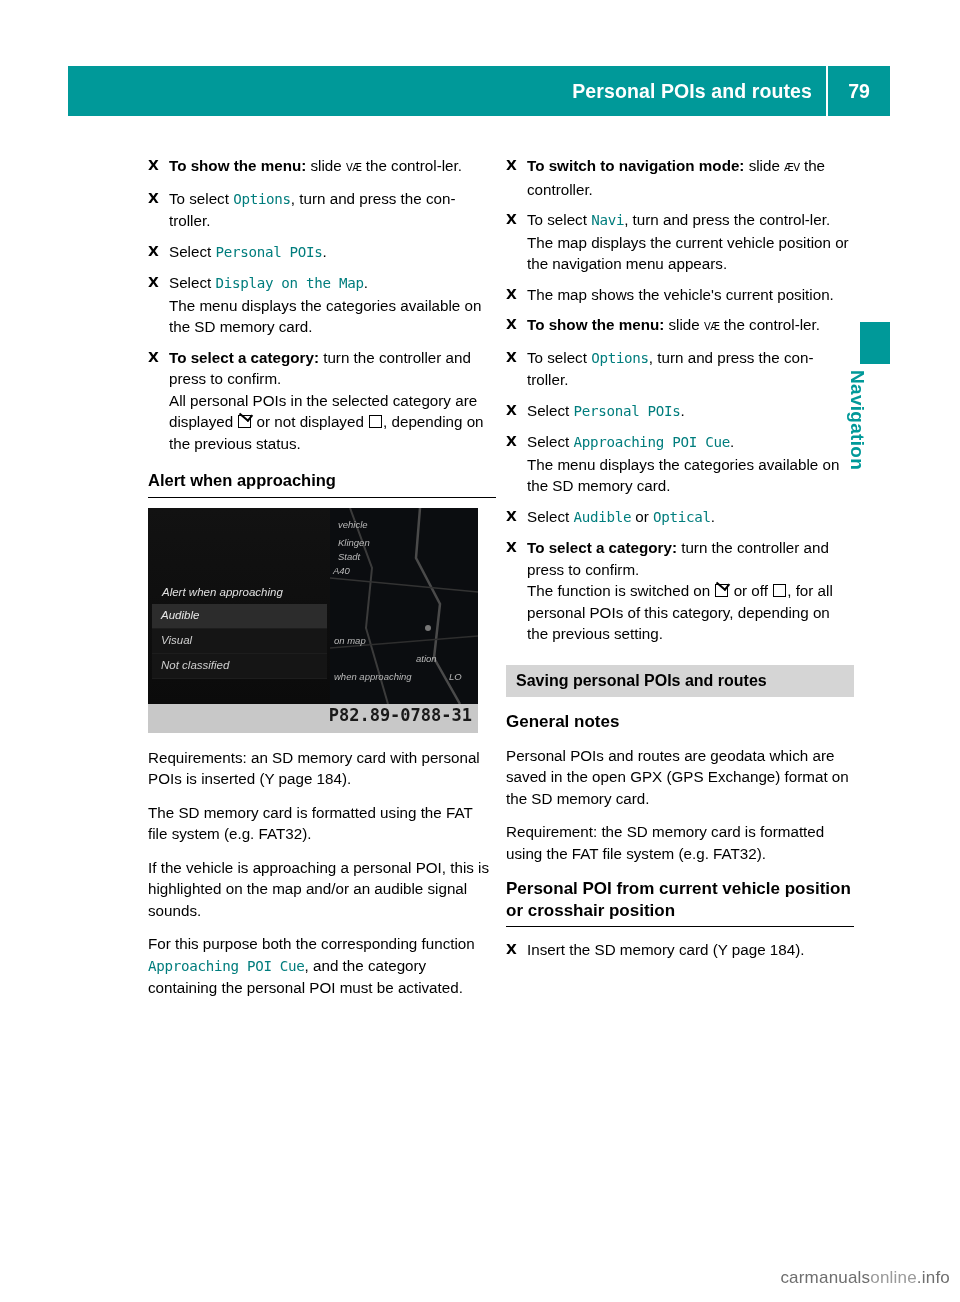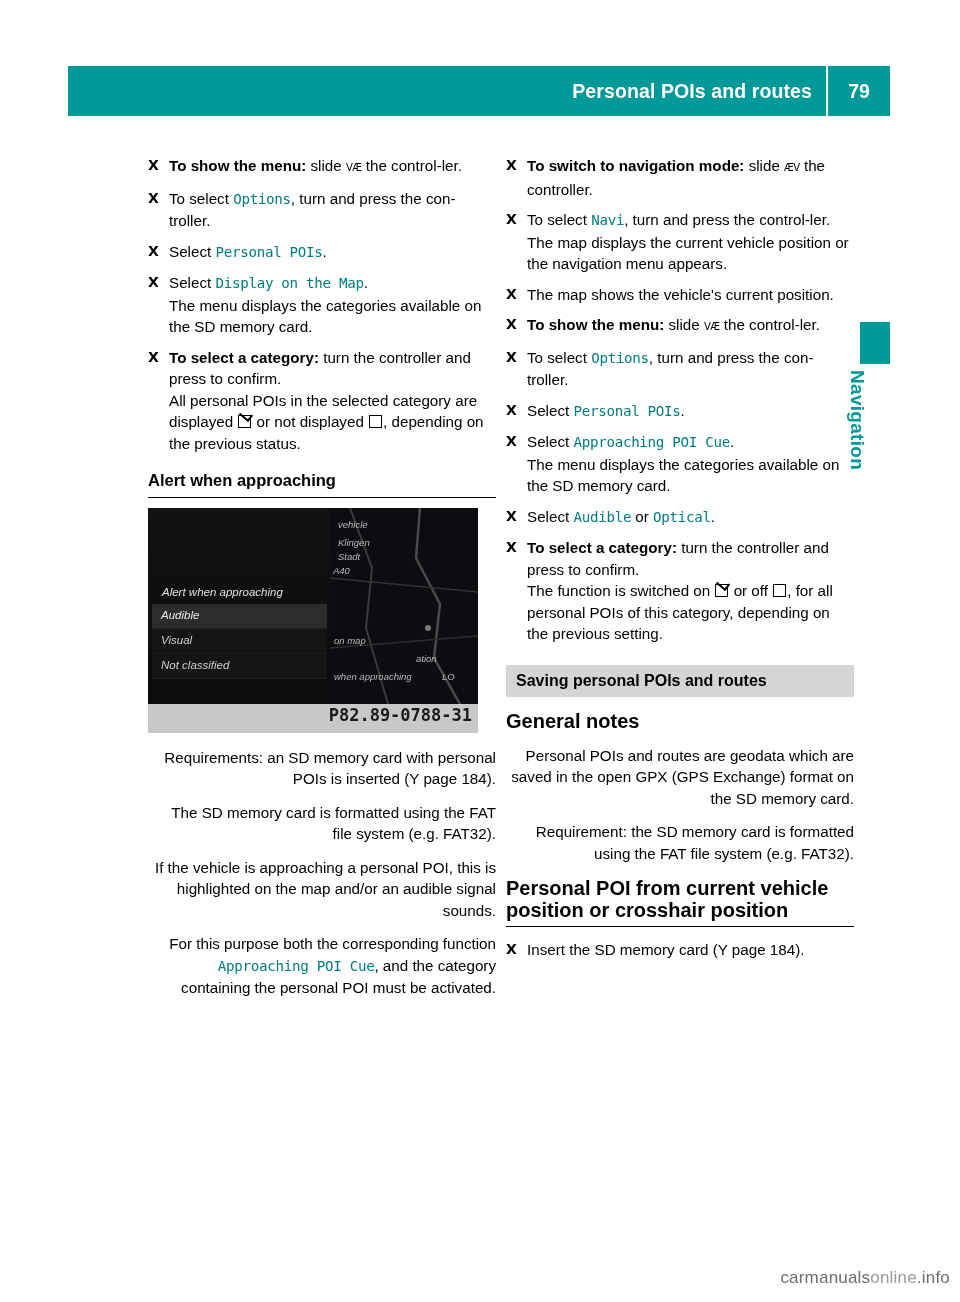--- a/index.html
+++ b/index.html
@@ -83,21 +83,20 @@
     width: 348px;
     font-size: 15.2px;
     line-height: 21.5px;
   }
   .col-left { left: 148px; }
   .col-right { left: 506px; }
 
   .para {
     margin: 12px 0 9px 0;
     position: relative;
-    text-align: right;
   }
   .step {
     position: relative;
     padding-left: 21px;
     margin: 0 0 9px 0;
   }
   .step .bullet {
     position: absolute;
     left: 0;
     top: 0px;
@@ -118,21 +117,21 @@
 
   
   .h2 {
     font-size: 16.5px;
     font-weight: bold;
     margin: 16px 0 4px 0;
     padding-bottom: 5px;
     border-bottom: 1.5px solid #000;
   }
   .h3 {
-    font-size: 20px;
+    font-size: 17px;
     font-weight: bold;
     margin: 14px 0 4px 0;
     padding-bottom: 5px;
     border-bottom: 1.5px solid #000;
   }
   .h3.noline { border-bottom: none; padding-bottom: 0; }
 
   .grayband {
     background: #d5d5d5;
     font-size: 16px;
@@ -327,21 +326,21 @@
             <path d="M0 140 L148 128" stroke="#2e2e2e" stroke-width="1.5" fill="none"></path>
             <circle cx="98" cy="120" r="3" fill="#777"></circle>
           </svg>
           <div class="fig-rt-label" style="left:8px; top:6px;">vehicle</div>
           <div class="fig-rt-label" style="left:8px; top:24px;">Klingen</div>
           <div class="fig-rt-label" style="left:8px; top:38px;">Stadt</div>
           <div class="fig-rt-label" style="left:3px; top:52px;">A40</div>
           <div class="fig-rt-label" style="left:4px; top:122px;">on map</div>
           <div class="fig-rt-label" style="left:4px; top:158px;">when approaching</div>
           <div class="fig-rt-label" style="left:86px; top:140px;">ation</div>
-          <div class="fig-rt-label" style="left:112px; top:158px;text-align:right;">LO</div>
+          <div class="fig-rt-label" style="left:119px; top:158px;text-align:right;">LO</div>
         </div>
       </div>
       <div class="fig-bottom">
         <span class="fig-code">P82.89-0788-31</span>
       </div>
     </div>
 
     <p class="para">Requirements: an SD memory card with personal POIs is inserted (Y page 184).</p>
     <p class="para">The SD memory card is formatted using the FAT file system (e.g. FAT32).</p>
     <p class="para">If the vehicle is approaching a personal POI, this is highlighted on the map and/or an audible signal sounds.</p>

